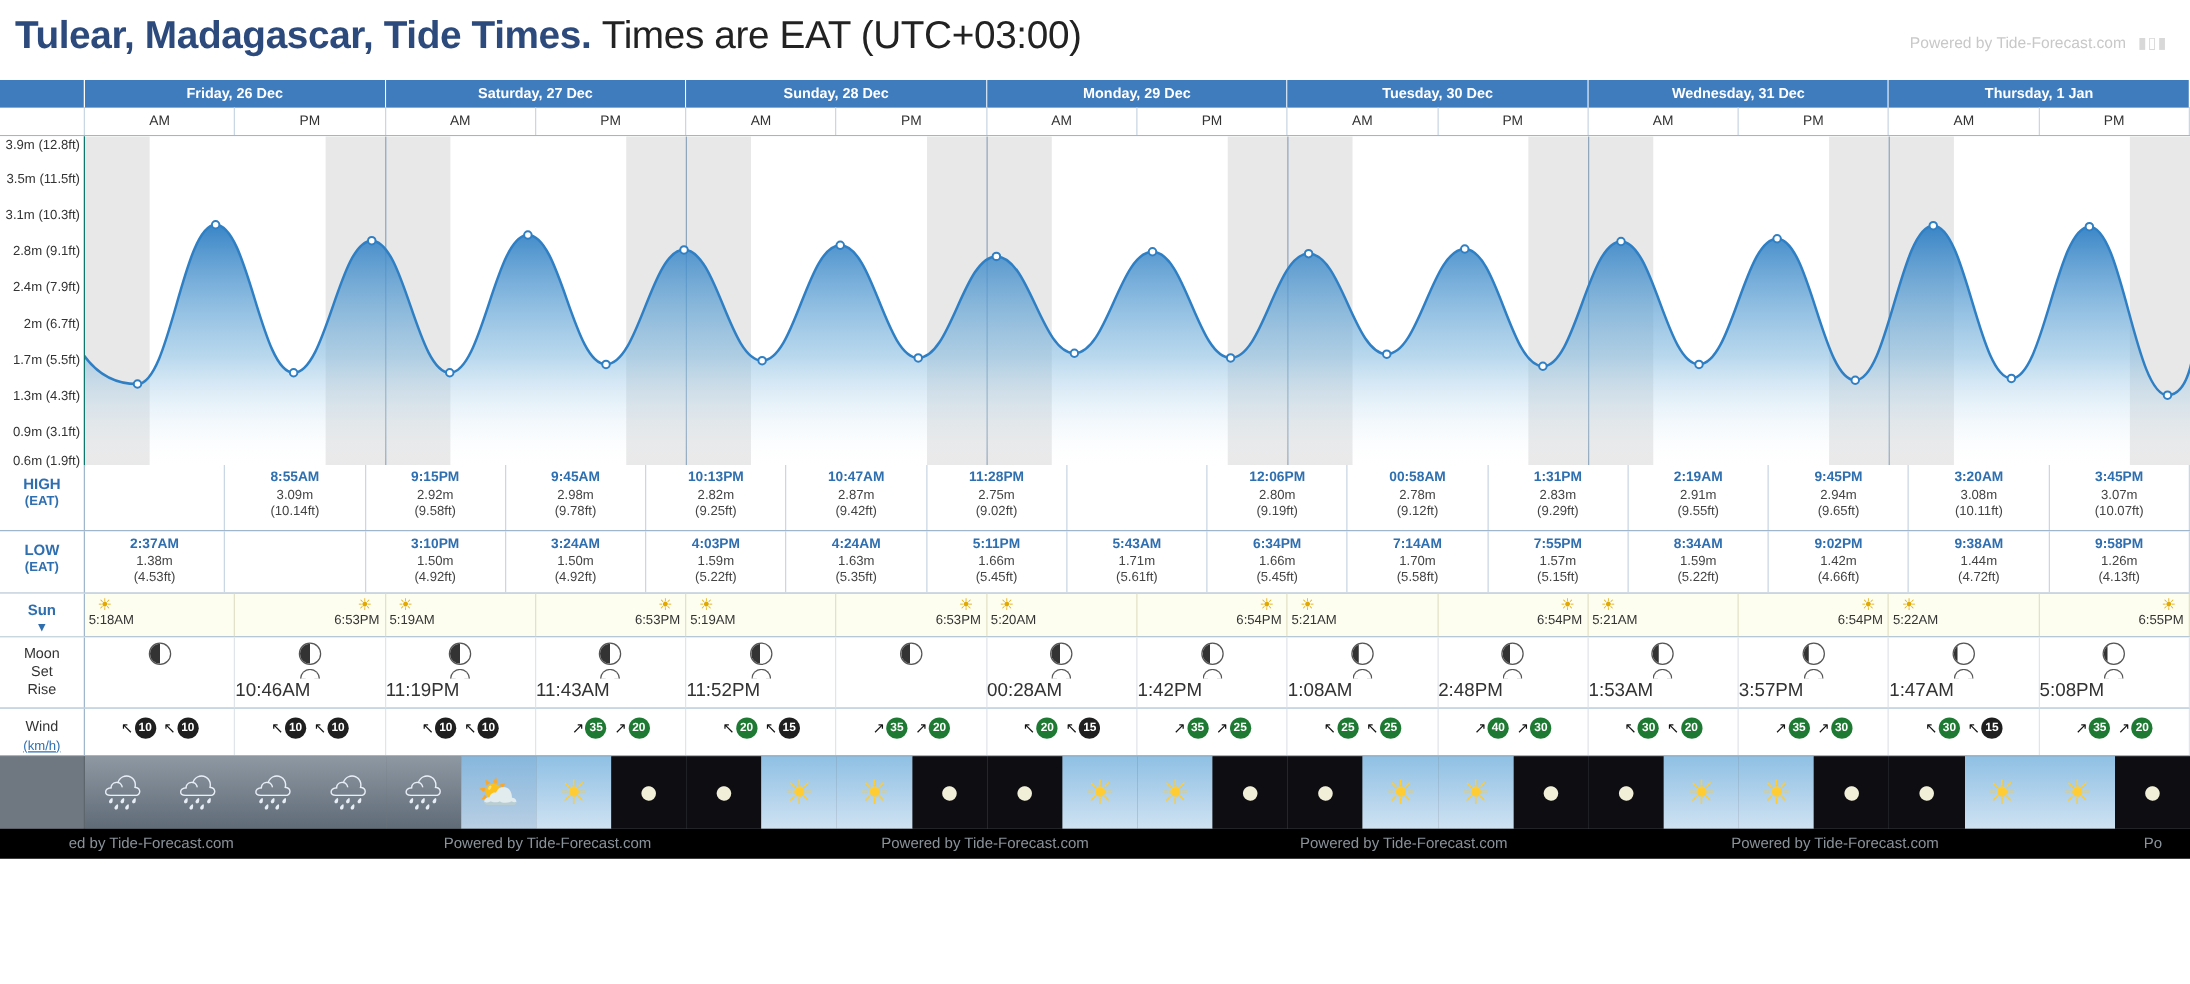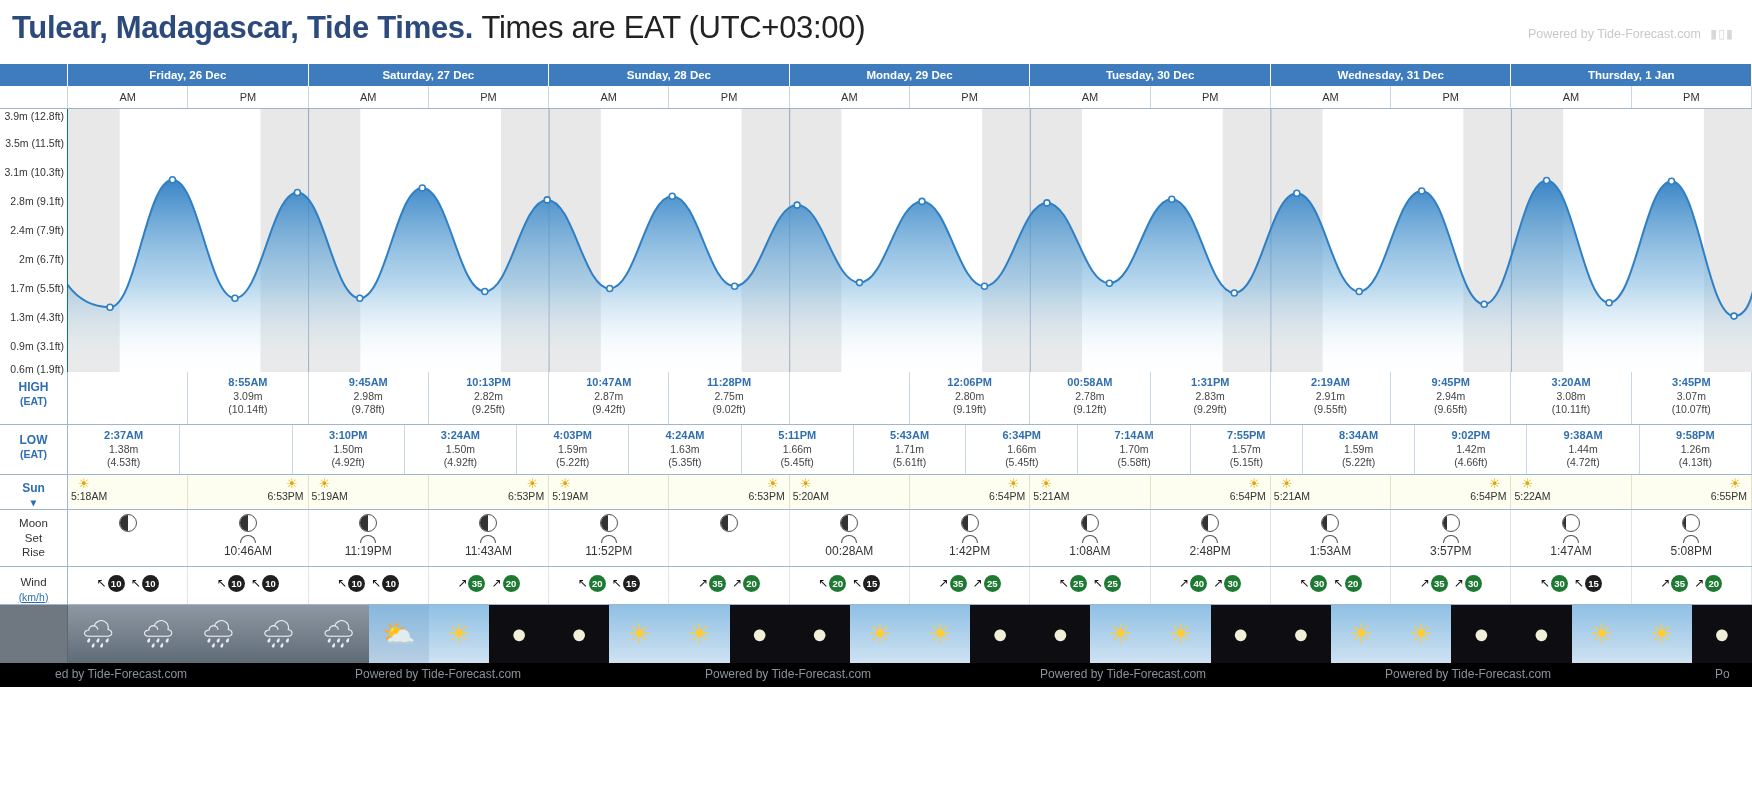--- a/index.html
+++ b/index.html
@@ -72,22 +72,22 @@
     color:#333; padding:2px 0 3px; position:relative; min-height:34px;
   }
   .sun-cell .ic { font-size:13px; line-height:13px; color:#e0a800; }
   .sun-cell .tm { font-size:10.5px; }
 
   
   .moon-row { display:flex; border-bottom:1px solid #9fb6cc; background:#fff; }
   .moon-row .tbl-label { color:#333; font-weight:normal; font-size:11.5px; padding-top:6px; }
   .moon-row .tbl-label .l2 { display:block; }
   .moon-cell {
-    flex:1 1 0; border-right:1px solid #dfe5ea; text-align:center; padding:3px 0 2px;
-    min-height:56px; font-size:12px; color:#333;
+    flex:1 1 0; border-right:1px solid #dfe5ea; padding:3px 0 2px;
+    min-height:56px; font-size:15px; color:#333;
   }
   .moon-glyph { width:18px; height:18px; border-radius:50%; margin:1px auto 0;
                 border:1px solid #555; position:relative; overflow:hidden; background:#fff; }
   .moon-glyph i { position:absolute; top:0; bottom:0; background:#333; display:block; }
   .arc { display:block; margin:3px auto 1px; width:16px; height:8px;
          border:1.4px solid #555; border-bottom:none; border-radius:16px 16px 0 0; }
   .arc.none { visibility:hidden; }
 
   
   .wind-row { display:flex; border-bottom:1px solid #9fb6cc; background:#fff; }
@@ -252,20 +252,25 @@
       <small>(EAT)</small>
     </div>
     <div class="tbl-cells" id="highcells">
         <div class="tcell"></div>
         <div class="tcell">
           <div class="t">8:55AM</div>
           <div>3.09m</div>
           <div>(10.14ft)</div>
         </div>
         <div class="tcell">
+          <div class="t">9:15PM</div>
+          <div>2.92m</div>
+          <div>(9.58ft)</div>
+        </div>
+        <div class="tcell">
           <div class="t">9:45AM</div>
           <div>2.98m</div>
           <div>(9.78ft)</div>
         </div>
         <div class="tcell">
           <div class="t">10:13PM</div>
           <div>2.82m</div>
           <div>(9.25ft)</div>
         </div>
         <div class="tcell">

